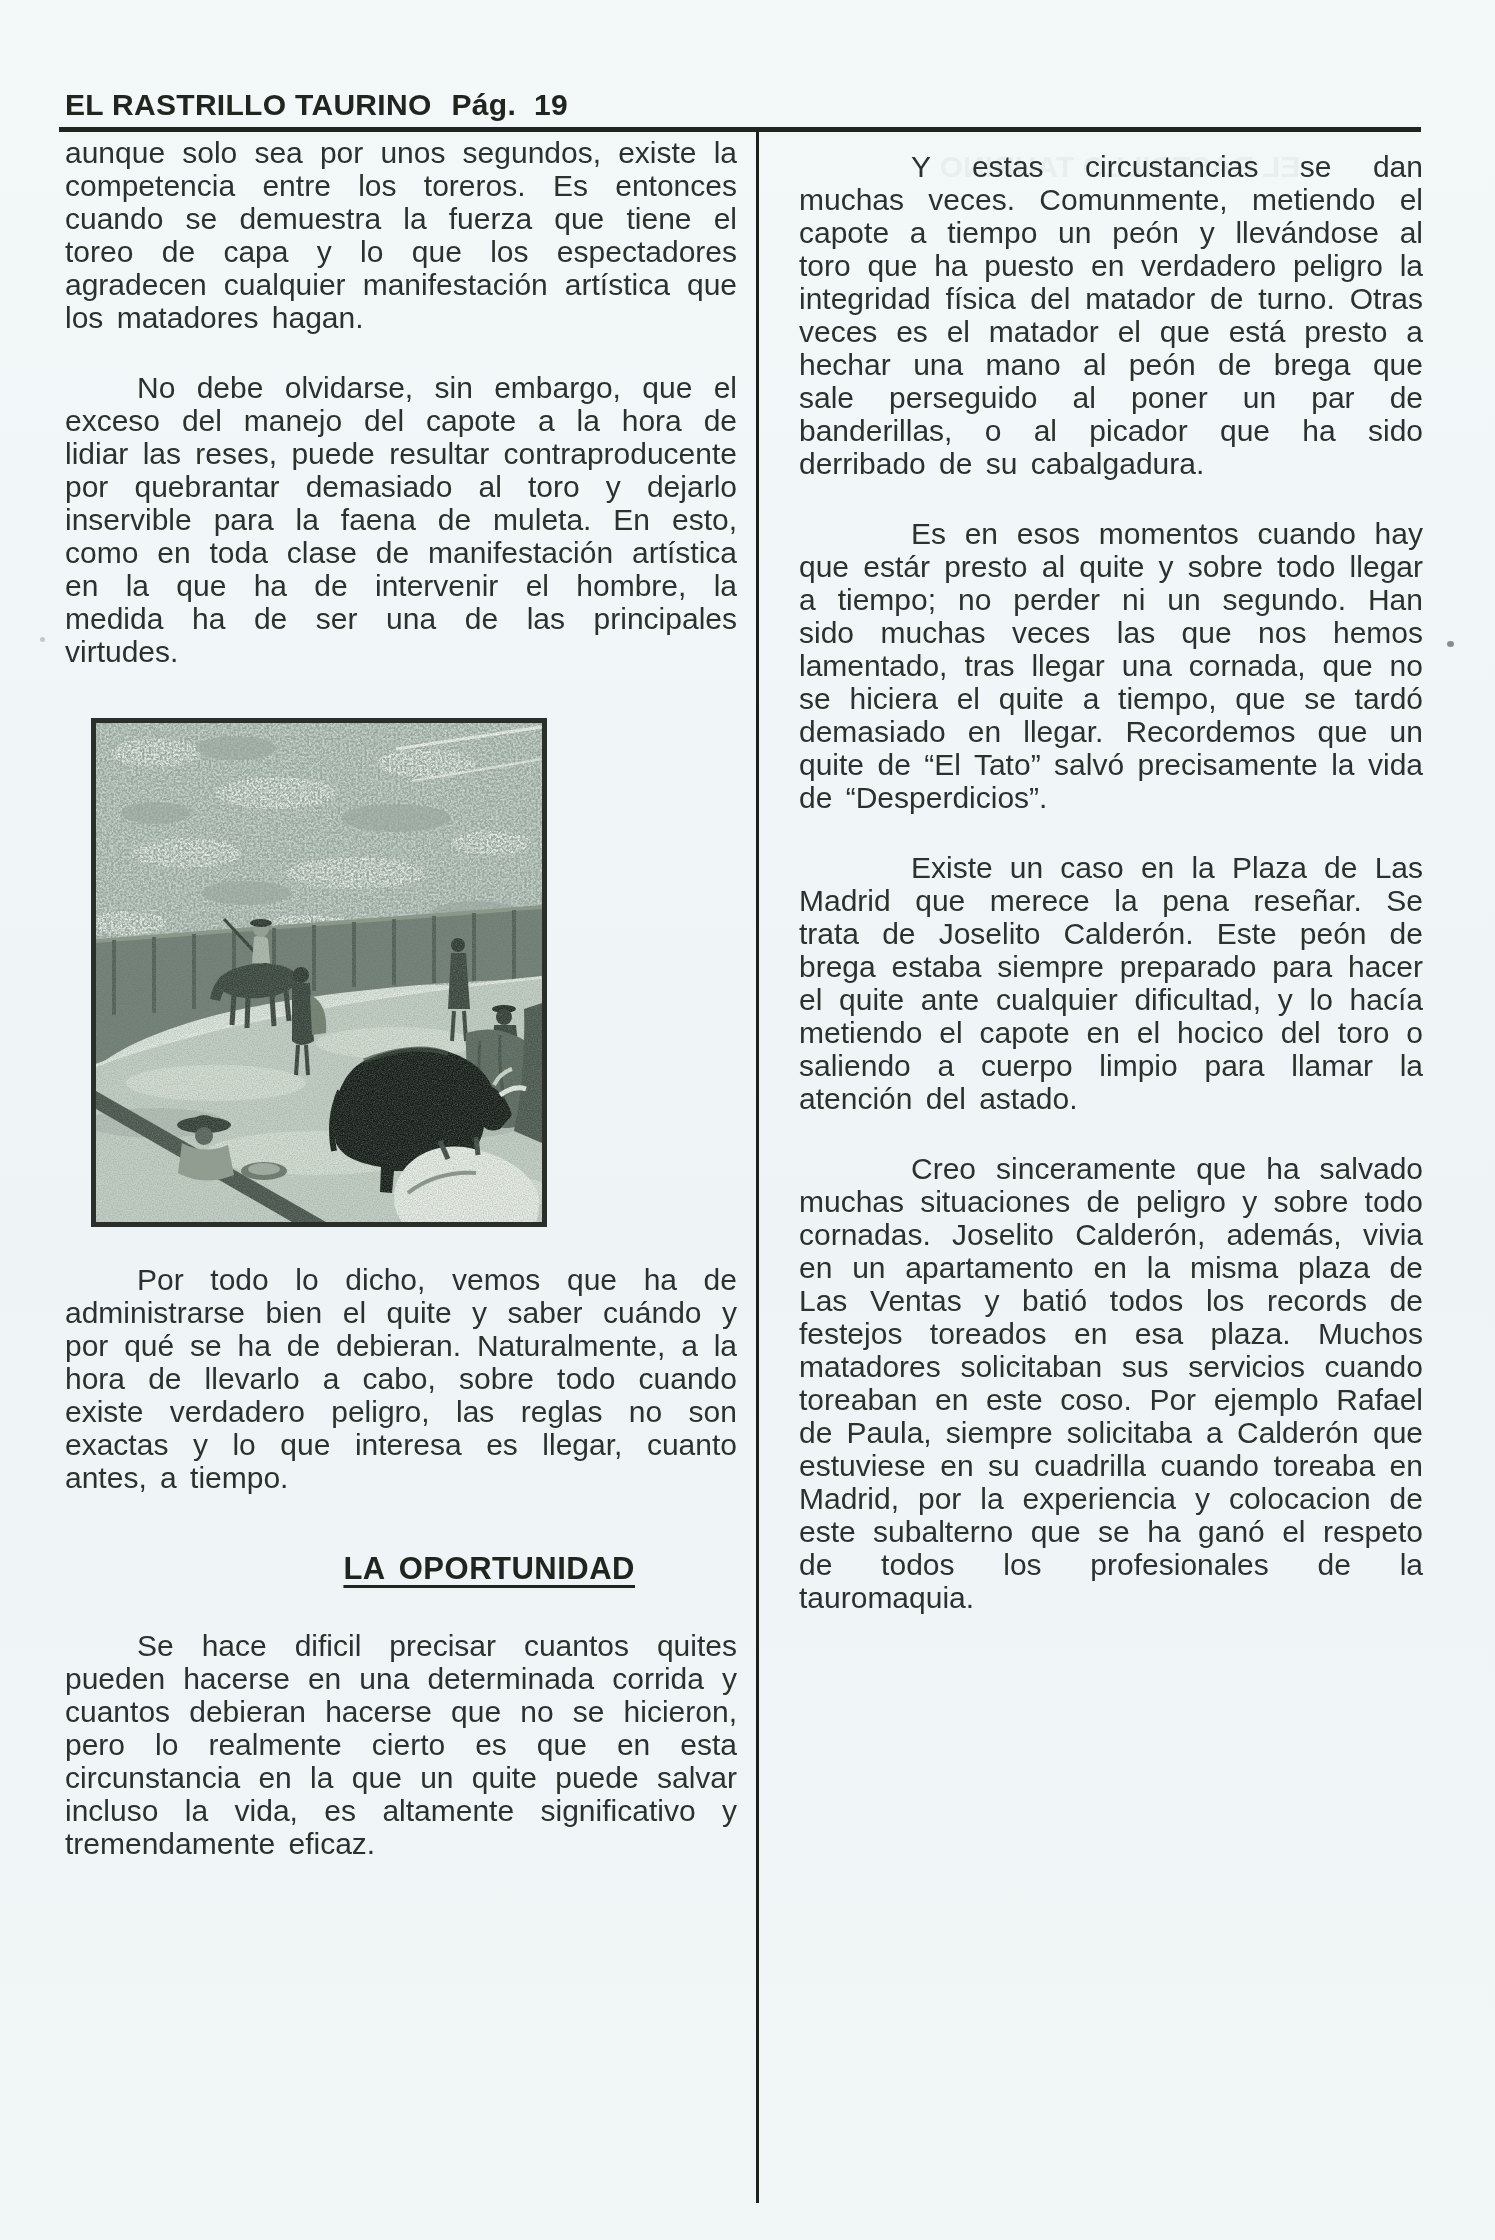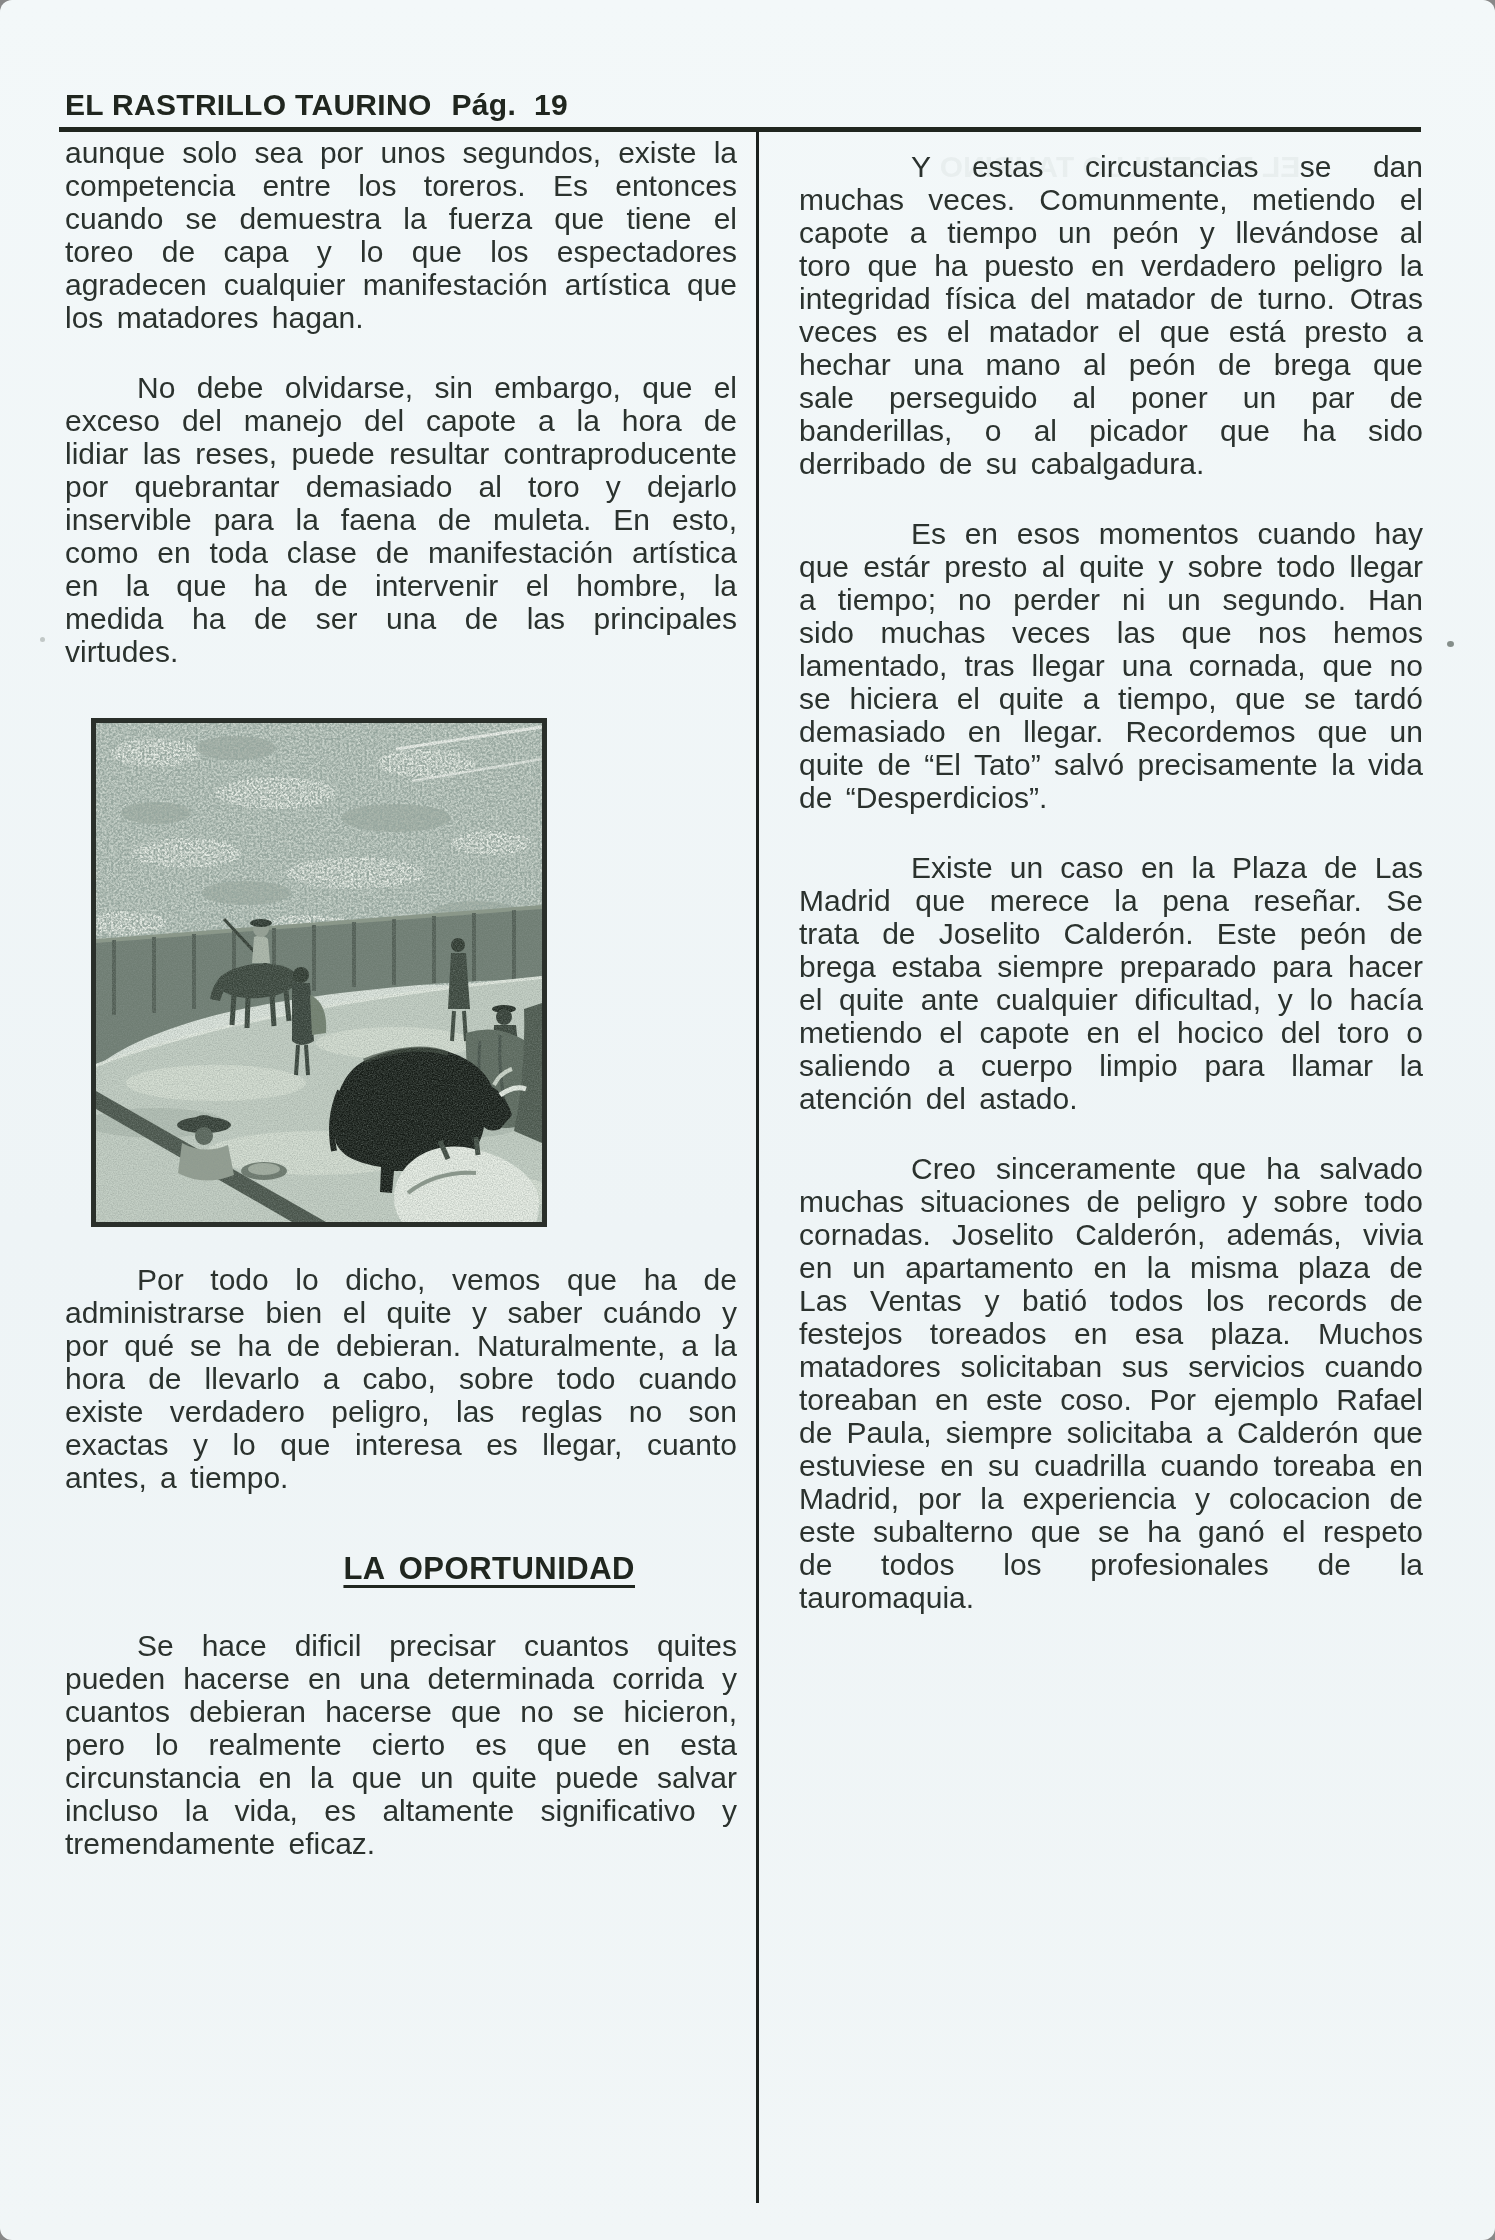--- a/index.html
+++ b/index.html
@@ -3,21 +3,20 @@
 <meta charset="utf-8">
 <style>
   html,body{margin:0;padding:0;background:#888;}
   .page{
     position:relative;
     width:1495px;height:2240px;
     background:linear-gradient(180deg,#f3f8f9 0%,#eef4f6 55%,#f1f6f7 100%);
     font-family:"Liberation Sans", sans-serif;
     color:#2b322e;
     overflow:hidden;
-    border-radius:12px;
   }
   .hdr{
     position:absolute;left:65px;top:88px;
     font-size:30px;font-weight:bold;color:#20261f;letter-spacing:.3px;
     white-space:nowrap;
   }
   .hdr .pg{margin-left:20px;}
   .hdr .pgnum{margin-left:18px;}
   .rule{
     position:absolute;left:59px;top:127px;width:1362px;height:5px;

